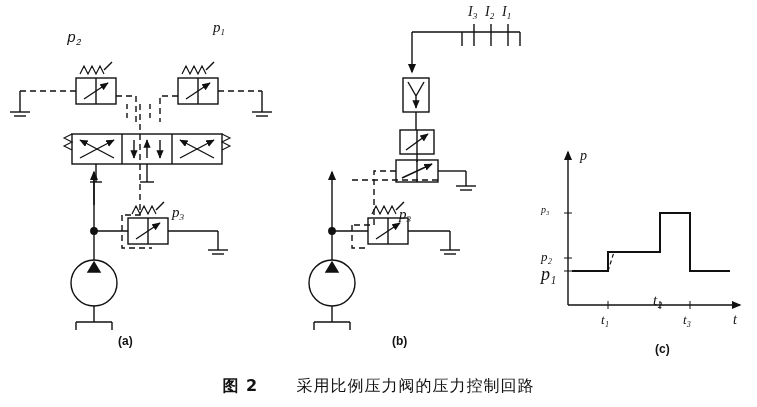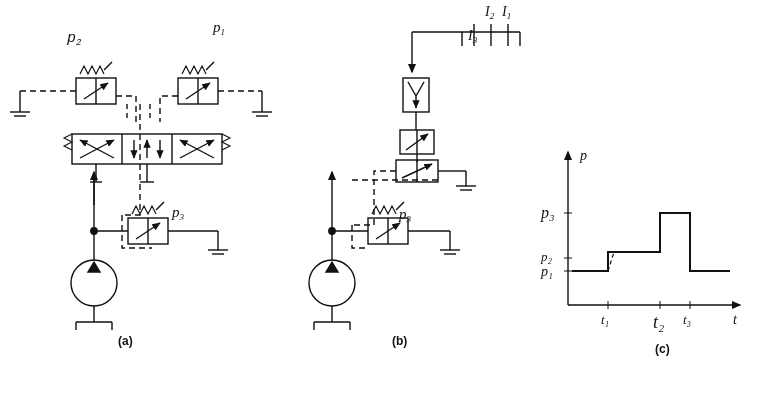--- a/index.html
+++ b/index.html
@@ -186,33 +186,38 @@
       <line x1="660" y1="301" x2="660" y2="309" stroke-width="1"></line>
       <line x1="690" y1="301" x2="690" y2="309" stroke-width="1"></line>
     </g>
   </svg>
 
   <span class="lbl it" style="left:67px;top:30px;font-size:15px;font-family:Liberation Mono, monospace;"><span>p</span><span class="sub">2</span></span>
   <span class="lbl it" style="left:213px;top:19px;font-size:15px;"><span>p</span><span class="sub">1</span></span>
   <span class="lbl it" style="left:172px;top:204px;font-size:15px;"><span>p</span><span class="sub">3</span></span>
   <span class="lbl it" style="left:399px;top:206px;font-size:15px;"><span>p</span><span class="sub">3</span></span>
 
-  <span class="lbl it" style="left:468px;top:4px;font-size:14px;margin-top:24px;"><span>I</span><span class="sub">3</span></span>
+  <span class="lbl it" style="left:468px;top:4px;font-size:14px;"><span>I</span><span class="sub">3</span></span>
   <span class="lbl it" style="left:485px;top:4px;font-size:14px;"><span>I</span><span class="sub">2</span></span>
   <span class="lbl it" style="left:502px;top:4px;font-size:14px;"><span>I</span><span class="sub">1</span></span>
 
   <span class="lbl it" style="left:580px;top:148px;font-size:14px;">p</span>
   <span class="lbl it" style="left:733px;top:312px;font-size:14px;">t</span>
 
-  <span class="lbl it" style="left:541px;top:204px;font-size:16px;">p₃</span>
+  <span class="lbl it" style="left:541px;top:204px;font-size:10px;">p₃</span>
   <span class="lbl it" style="left:541px;top:249px;font-size:13px;">p₂</span>
-  <span class="lbl it" style="left:541px;top:264px;font-size:14px;">p₁</span>
+  <span class="lbl it" style="left:541px;top:264px;font-size:18px;">p₁</span>
 
   <span class="lbl it" style="left:601px;top:312px;font-size:13px;text-align:right;">t₁</span>
-  <span class="lbl it" style="left:653px;top:312px;font-size:18px;">t₂</span>
+  <span class="lbl it" style="left:653px;top:292px;font-size:15px;">t₂</span>
   <span class="lbl it" style="left:683px;top:312px;font-size:13px;">t₃</span>
 
   <span class="lbl panel-lbl" style="left:118px;top:334px;">(a)</span>
   <span class="lbl panel-lbl" style="left:392px;top:334px;">(b)</span>
   <span class="lbl panel-lbl" style="left:655px;top:342px;">(c)</span>
 
+  <div class="caption">
+    <span class="cap-strong">图  2</span>
+    <span style="display:inline-block;width:26px;"></span>
+    <span>采用比例压力阀的压力控制回路</span>
+  </div>
 
 </div>
 
 </body></html>

